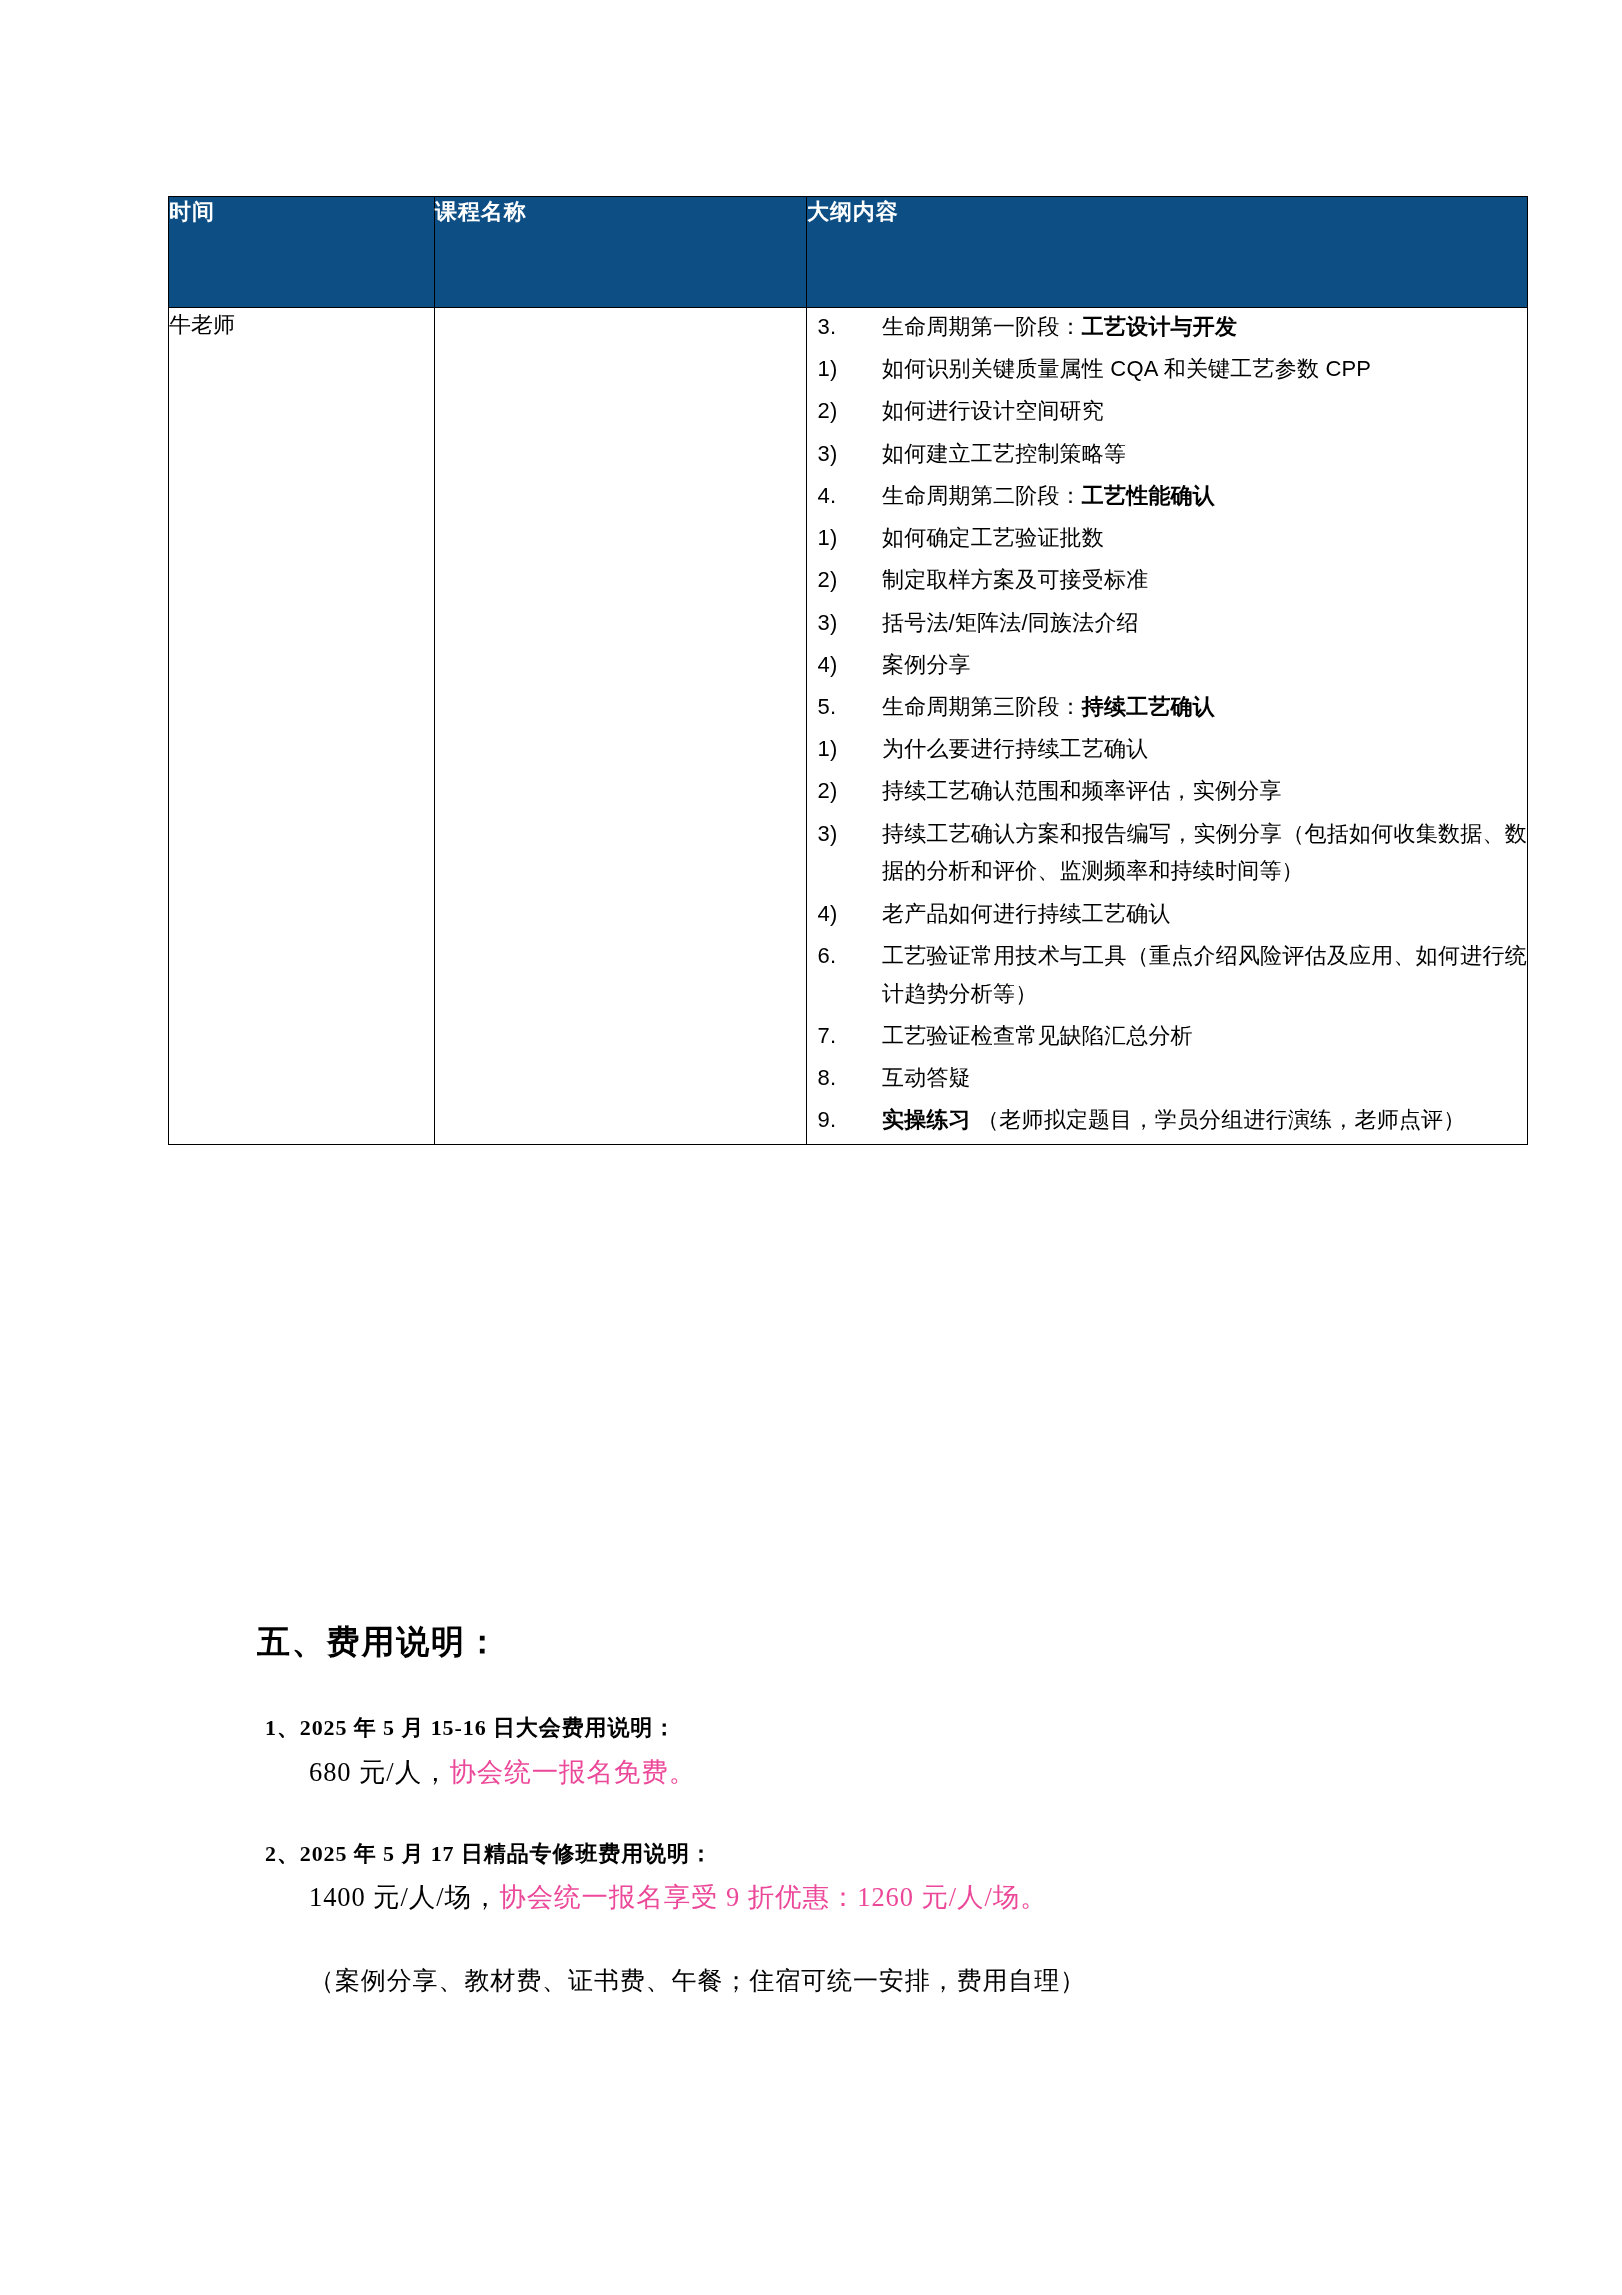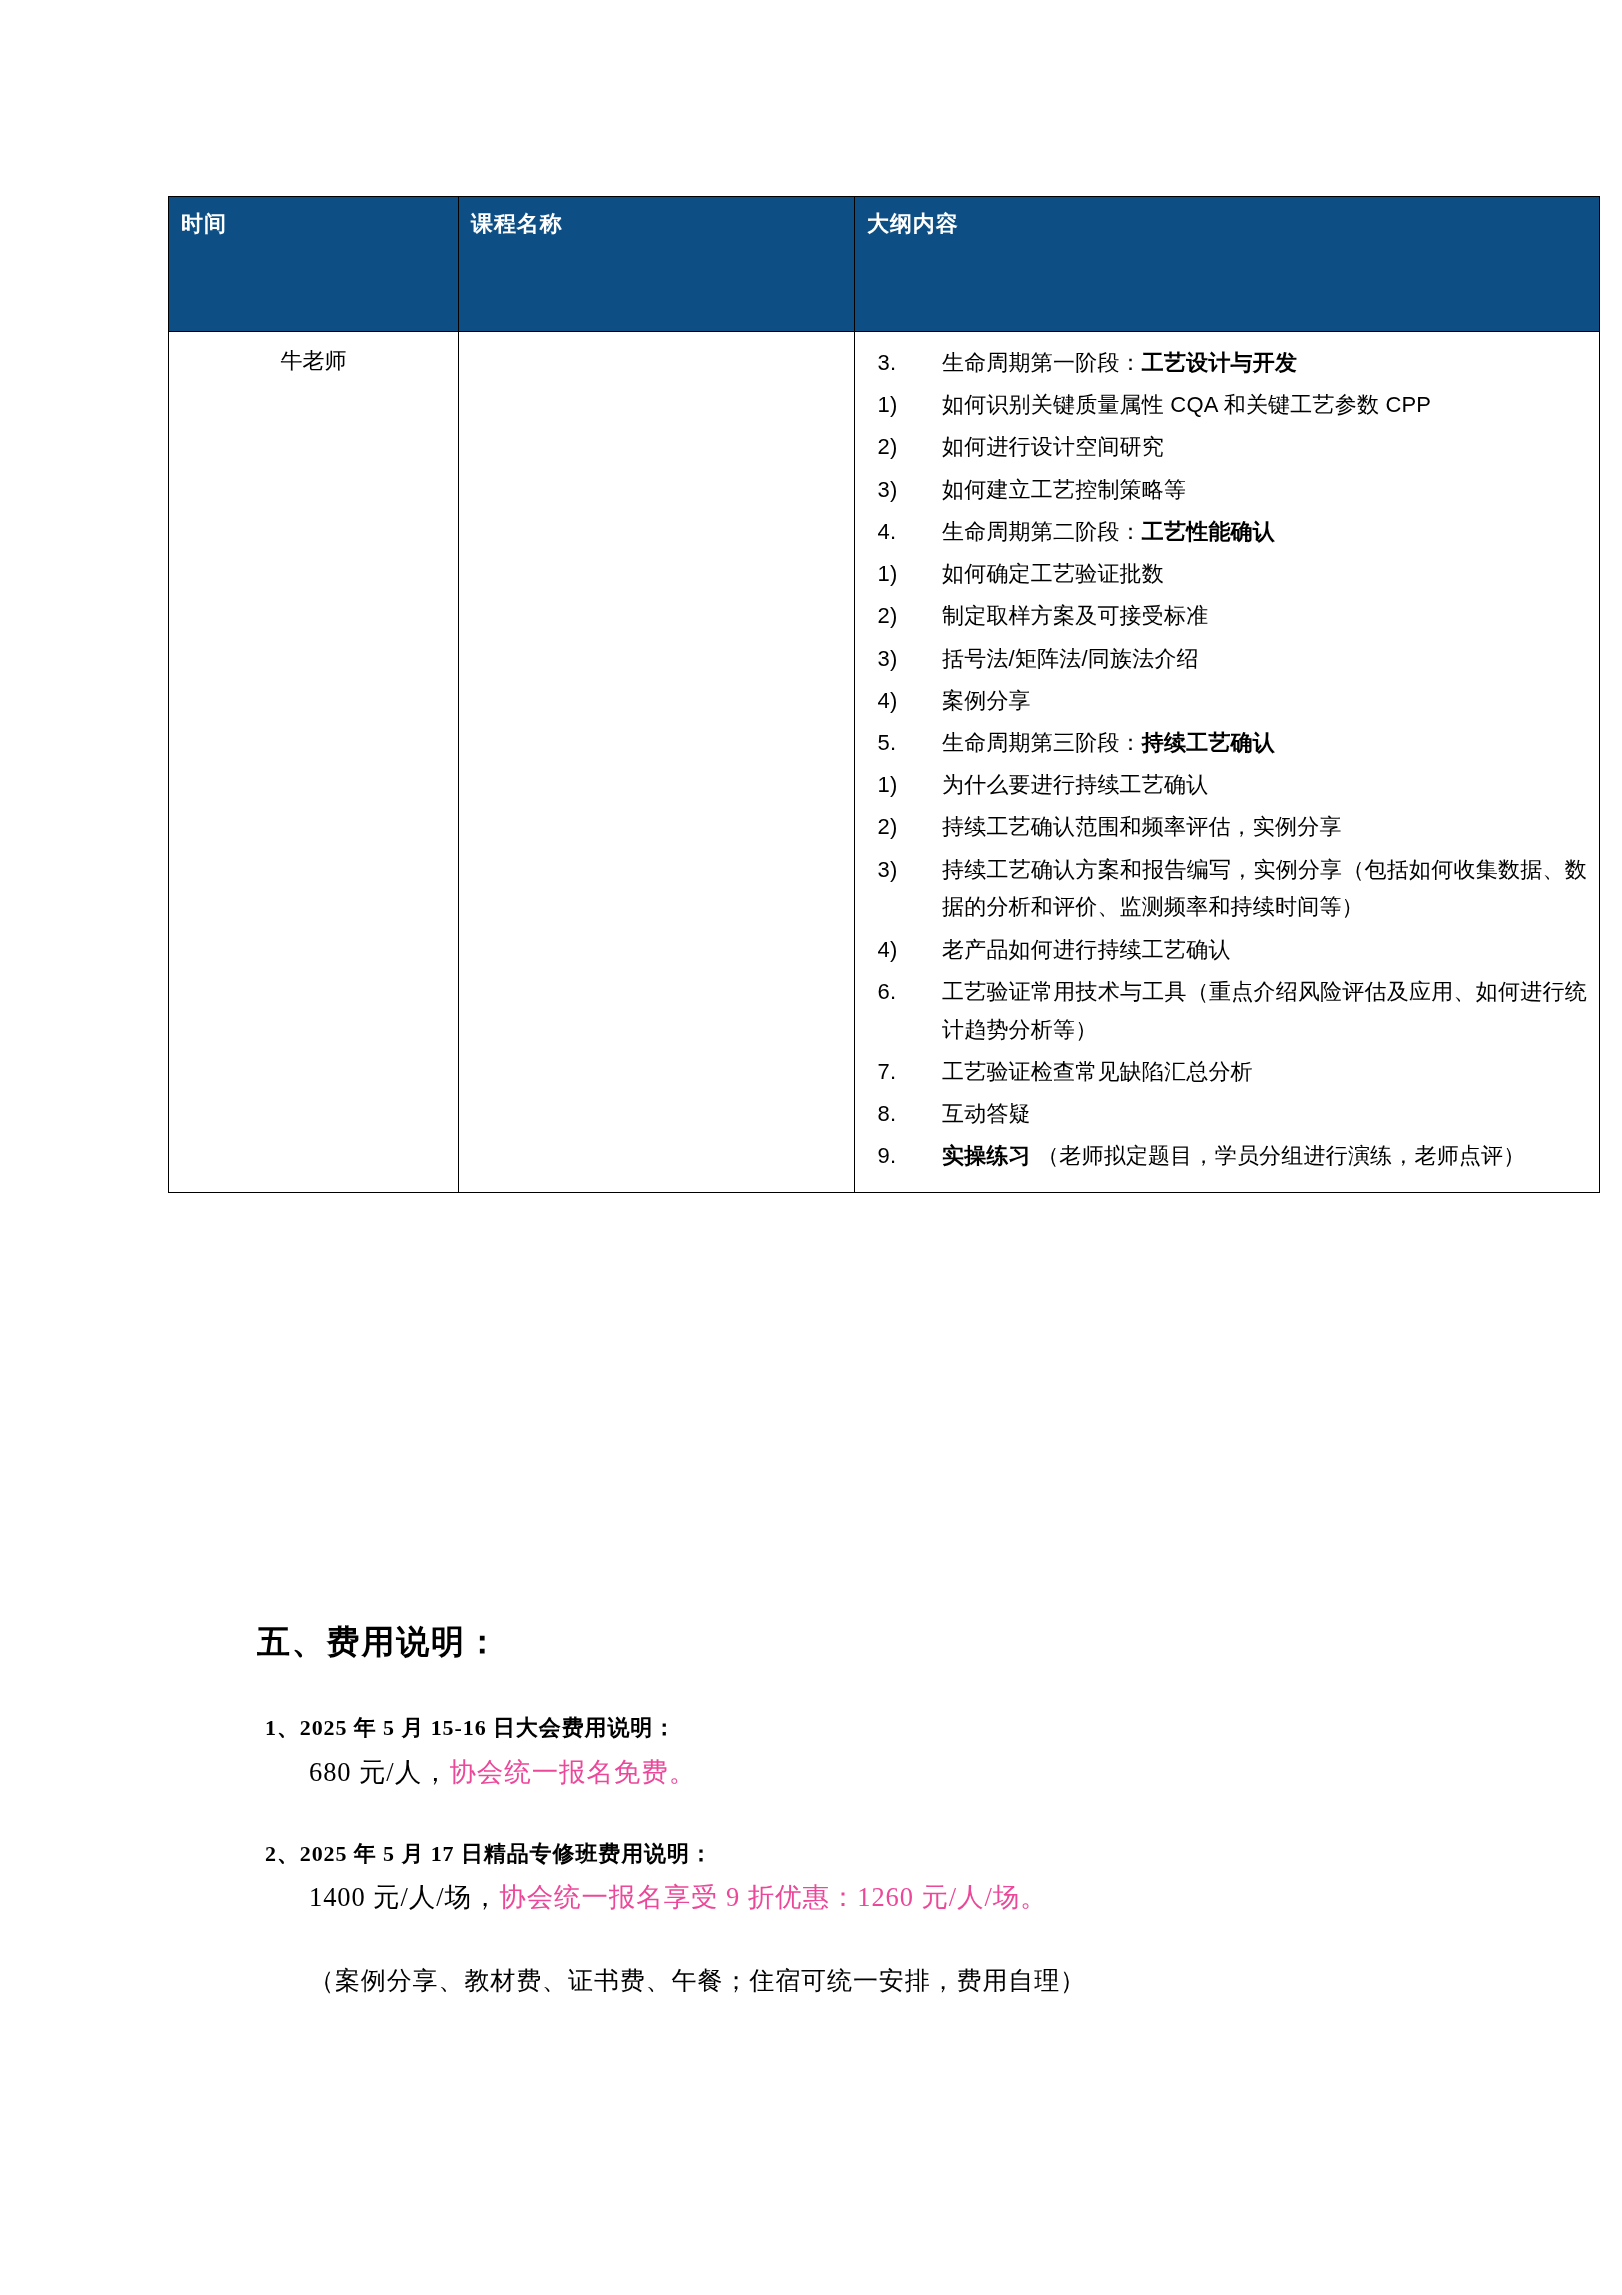--- a/index.html
+++ b/index.html
@@ -30,42 +30,41 @@
     width: 1356px;
   }
   table.schedule {
     border-collapse: collapse;
     width: 1356px;
     table-layout: fixed;
   }
   table.schedule td, table.schedule th {
     border: 1.8px solid #000000;
     vertical-align: top;
-    padding: 12px;
+    padding: 0;
   }
   thead th {
     background: #0d4f85;
     color: #ffffff;
     font-weight: bold;
     font-size: 22px;
     text-align: left;
     height: 110px;
     vertical-align: bottom;
     padding: 0 0 23px 19.4px;
     letter-spacing: 0.9px;
   }
   .col-time   { width: 265px; }
   .col-course { width: 371px; }
   .col-outline{ width: 720px; margin-top: 48px; }
 
   td.cell-time {
     font-size: 22px;
     padding: 23px 0 0 19.4px;
     line-height: 1.5;
-    text-align: center;
   }
   td.cell-course { }
   td.cell-outline {
     padding: 16px 25px 21px 7px;
   }
 
   
   ol.outline {
     list-style: none;
     margin: 0;

